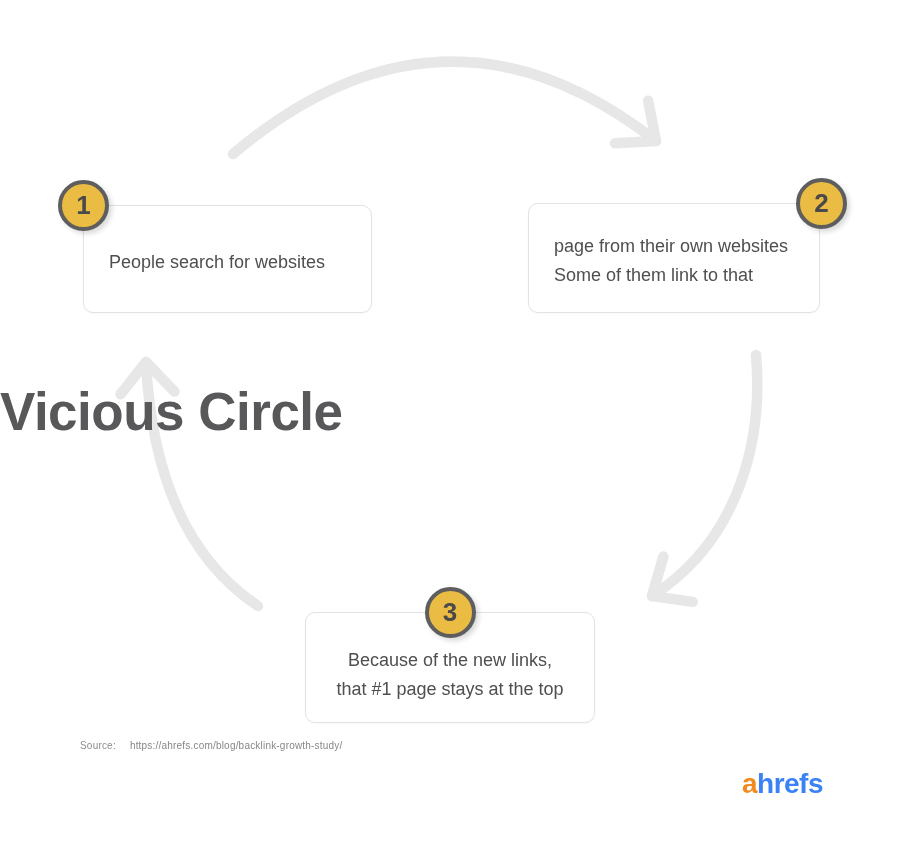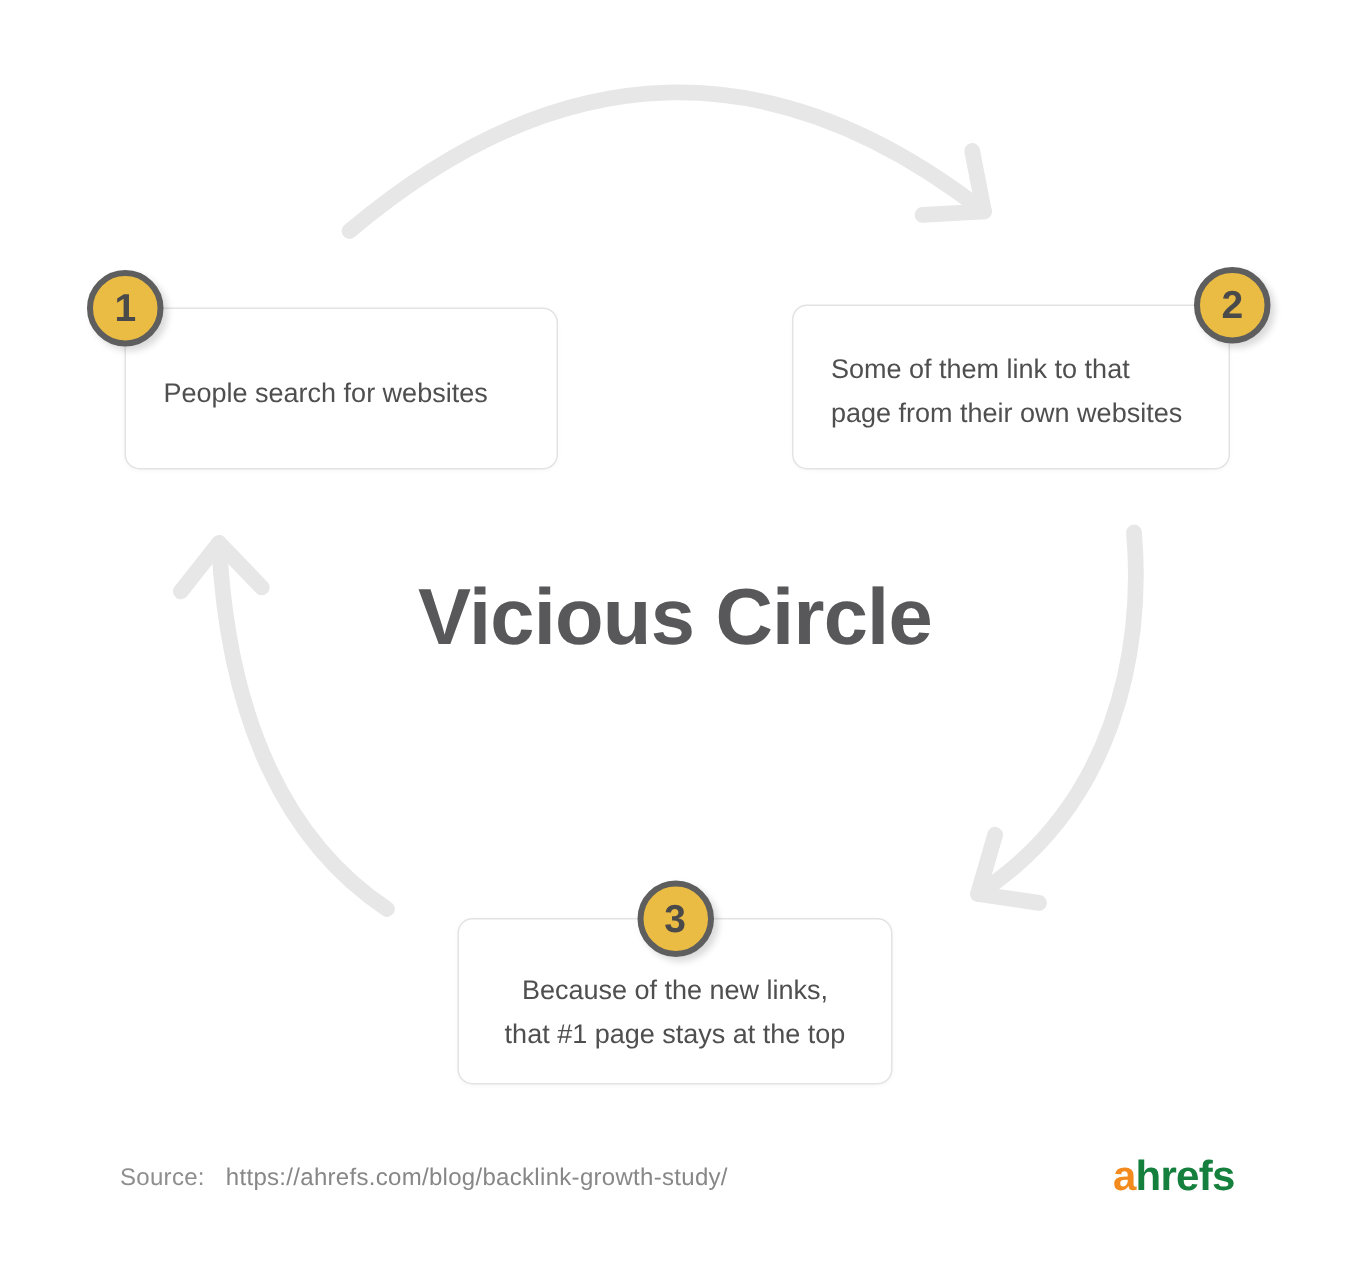--- a/index.html
+++ b/index.html
@@ -35,38 +35,37 @@
     display:flex;align-items:center;justify-content:center;
     box-shadow:3px 3px 5px rgba(0,0,0,0.15);
     box-sizing:content-box;
   }
   .badge-tl{left:-26px;top:-26px;}
   .badge-tr{right:-28px;top:-26px;}
   .badge-tc{left:calc(50% - 25.5px);top:-26px;}
 
   .title{
     position:absolute;left:0;right:0;top:374px;margin:0;
-    text-align:center;
     font-size:53px;font-weight:bold;color:#58585a;
     line-height:76px;letter-spacing:-0.5px;
   }
 
   .source{
-    position:absolute;left:80px;top:777px;
-    font-size:16px;color:#8e8e8e;letter-spacing:0.2px;
+    position:absolute;left:80px;top:740px;
+    font-size:10px;color:#8e8e8e;letter-spacing:0.2px;
   }
   .source .url{margin-left:14px;color:#878787;}
 
   .logo{
     position:absolute;right:77px;top:767px;
     font-size:28px;font-weight:bold;letter-spacing:-0.5px;
     line-height:34px;
   }
   .logo .a{color:#f28a1e;}
-  .logo .rest{color:#15803d;}
+  .logo .rest{color:#3b82f6;}
 </style>
 </head>
 <body>
 
 <div class="canvas">
 
   <svg class="arrows" viewBox="0 0 900 855">
     <defs>
       <marker id="vhead" markerUnits="userSpaceOnUse" markerWidth="110" markerHeight="110" viewBox="-55 -55 110 110" refX="0" refY="0" orient="auto" overflow="visible">
         <path d="M -31 -27 L 0 0 L -31 27" fill="none" stroke="#e7e7e7" stroke-width="10.5" stroke-linecap="round" stroke-linejoin="round"></path>
@@ -77,22 +76,22 @@
     <path d="M 258 606 C 192 562 152 482 146 362" marker-end="url(#vhead)"></path>
   </svg>
 
   <div class="card card1">
     <div class="badge badge-tl">1</div>
     <span>People search for websites</span>
   </div>
 
   <div class="card card2">
     <div class="badge badge-tr">2</div>
+    <span>page from their own websites</span>
     <span>Some of them link to that</span>
-    <span>page from their own websites</span>
   </div>
 
   <h1 class="title">
     <span>Vicious Circle</span><br>
   </h1>
 
   <div class="card card3">
     <div class="badge badge-tc">3</div>
     <span>Because of the new links,</span>
     <span>that #1 page stays at the top</span>

